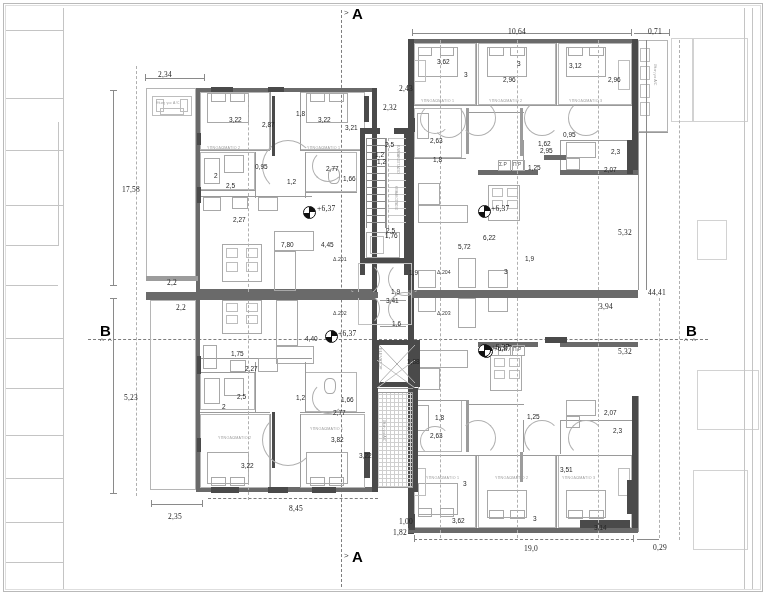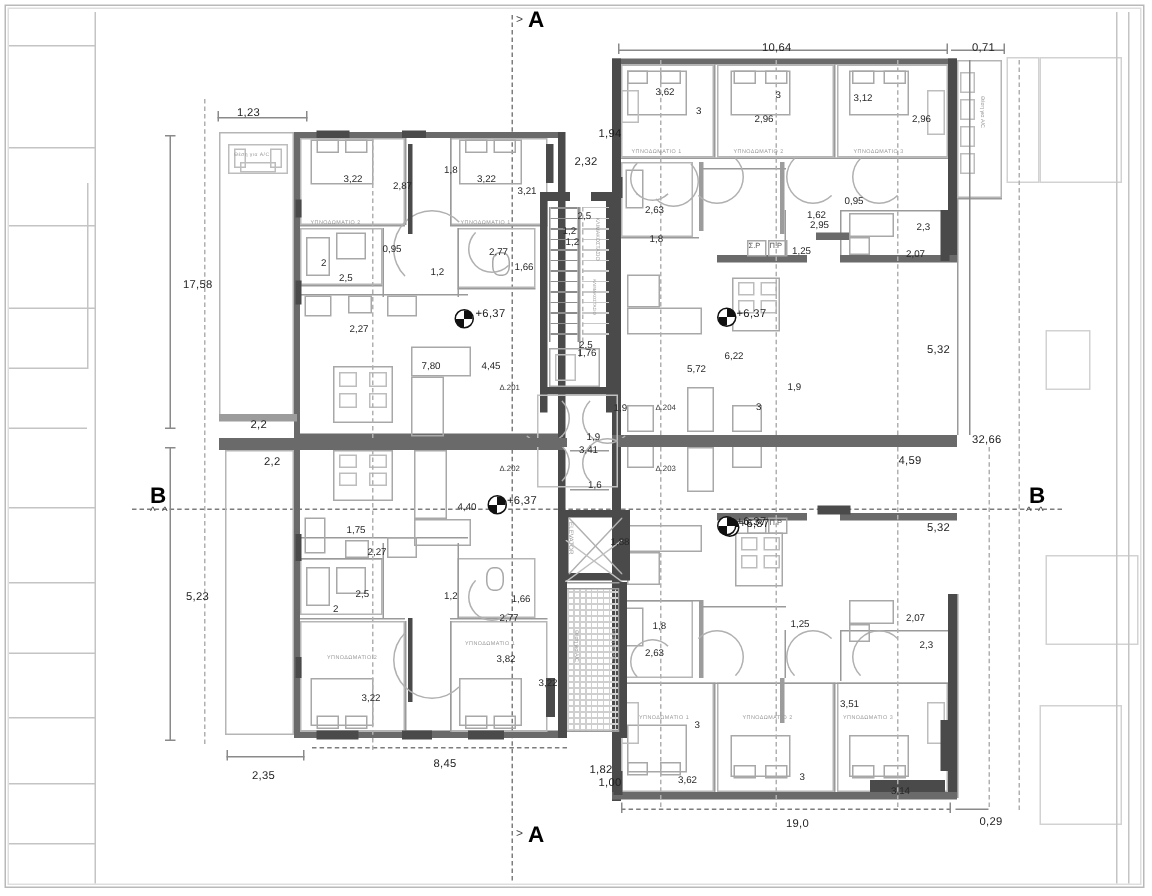--- a/index.html
+++ b/index.html
@@ -15,21 +15,21 @@
   .wall{position:absolute;background:#6a6a6a;}
   .wall-dk{position:absolute;background:#4a4a4a;}
   .wall-lt{position:absolute;background:#9c9c9c;}
   .room-lt{position:absolute;border:1px solid #b5b5b5;box-sizing:border-box;}
   .hatch{position:absolute;background:
      repeating-linear-gradient(0deg, #cfcfcf 0 1px, transparent 1px 4px),
      repeating-linear-gradient(90deg, #cfcfcf 0 1px, transparent 1px 4px);
      border:1px solid #9a9a9a;box-sizing:border-box;}
 
   
-  .dim{position:absolute;font-size:7.5px;color:#1e1e1e;white-space:nowrap;font-family:Liberation Sans, sans-serif;letter-spacing:.2px;text-align:right;}
+  .dim{position:absolute;font-size:7.5px;color:#1e1e1e;white-space:nowrap;font-family:Liberation Serif, serif;letter-spacing:.2px;text-align:right;}
   .dim-sm{position:absolute;font-size:6.5px;color:#272727;white-space:nowrap;}
   .dim-xs{position:absolute;font-size:5px;color:#555;white-space:nowrap;}
   .rlabel{position:absolute;font-size:3.6px;color:#9a9a9a;white-space:nowrap;letter-spacing:.3px;}
   .dcode{position:absolute;font-size:5.2px;color:#3b3b3b;white-space:nowrap;}
   .sect{position:absolute;font-size:15px;color:#000;font-weight:bold;}
   .sect-arrow{position:absolute;font-size:8px;color:#444;}
   .vtxt{position:absolute;font-size:3.6px;color:#999;white-space:nowrap;transform-origin:0 0;}
 
   
   .dimline{position:absolute;height:1px;background:#8a8a8a;}
@@ -476,40 +476,40 @@
     <div class="dash-v-lt" style="left:598px;top:40px;height:250px;"></div>
     <div class="dash-v-lt" style="left:440px;top:298px;height:240px;"></div>
     <div class="dash-v-lt" style="left:517px;top:298px;height:240px;"></div>
     <div class="dash-v-lt" style="left:598px;top:298px;height:240px;"></div>
     <div class="dash-v-lt" style="left:248px;top:92px;height:200px;"></div>
     <div class="dash-v-lt" style="left:248px;top:300px;height:200px;"></div>
   </div>
 
   <div>
 
-    <div class="dim" style="left:158px;top:70px;">1,23</div>
+    <div class="dim" style="left:158px;top:70px;">2,34</div>
     <div class="dim" style="left:508px;top:27px;">10,64</div>
     <div class="dim" style="left:648px;top:27px;">0,71</div>
-    <div class="dim" style="left:399px;top:84px;">1,94</div>
+    <div class="dim" style="left:399px;top:84px;">2,43</div>
     <div class="dim" style="left:383px;top:103px;">2,32</div>
 
     <div class="dim" style="left:122px;top:185px;">17,58</div>
     <div class="dim" style="left:124px;top:393px;">5,23</div>
     <div class="dim" style="left:167px;top:278px;">2,2</div>
     <div class="dim" style="left:176px;top:303px;">2,2</div>
     <div class="dim" style="left:168px;top:512px;">2,35</div>
 
     <div class="dim" style="left:618px;top:228px;">5,32</div>
-    <div class="dim" style="left:648px;top:288px;">32,66</div>
-    <div class="dim" style="left:599px;top:302px;">4,59</div>
+    <div class="dim" style="left:648px;top:288px;">44,41</div>
+    <div class="dim" style="left:599px;top:302px;">3,94</div>
     <div class="dim" style="left:618px;top:347px;">5,32</div>
     <div class="dim" style="left:653px;top:543px;">0,29</div>
 
     <div class="dim" style="left:289px;top:504px;">8,45</div>
-    <div class="dim" style="left:393px;top:508px;">1,82</div>
+    <div class="dim" style="left:393px;top:528px;">1,82</div>
     <div class="dim" style="left:399px;top:517px;">1,00</div>
     <div class="dim" style="left:524px;top:544px;">19,0</div>
     <div class="dim-sm" style="left:452px;top:517px;">3,62</div>
     <div class="dim-sm" style="left:533px;top:515px;">3</div>
     <div class="dim-sm" style="left:594px;top:524px;">3,14</div>
 
     <div class="dim-sm" style="left:229px;top:116px;">3,22</div>
     <div class="dim-sm" style="left:262px;top:121px;">2,87</div>
     <div class="dim-sm" style="left:296px;top:110px;">1,8</div>
     <div class="dim-sm" style="left:318px;top:116px;">3,22</div>

